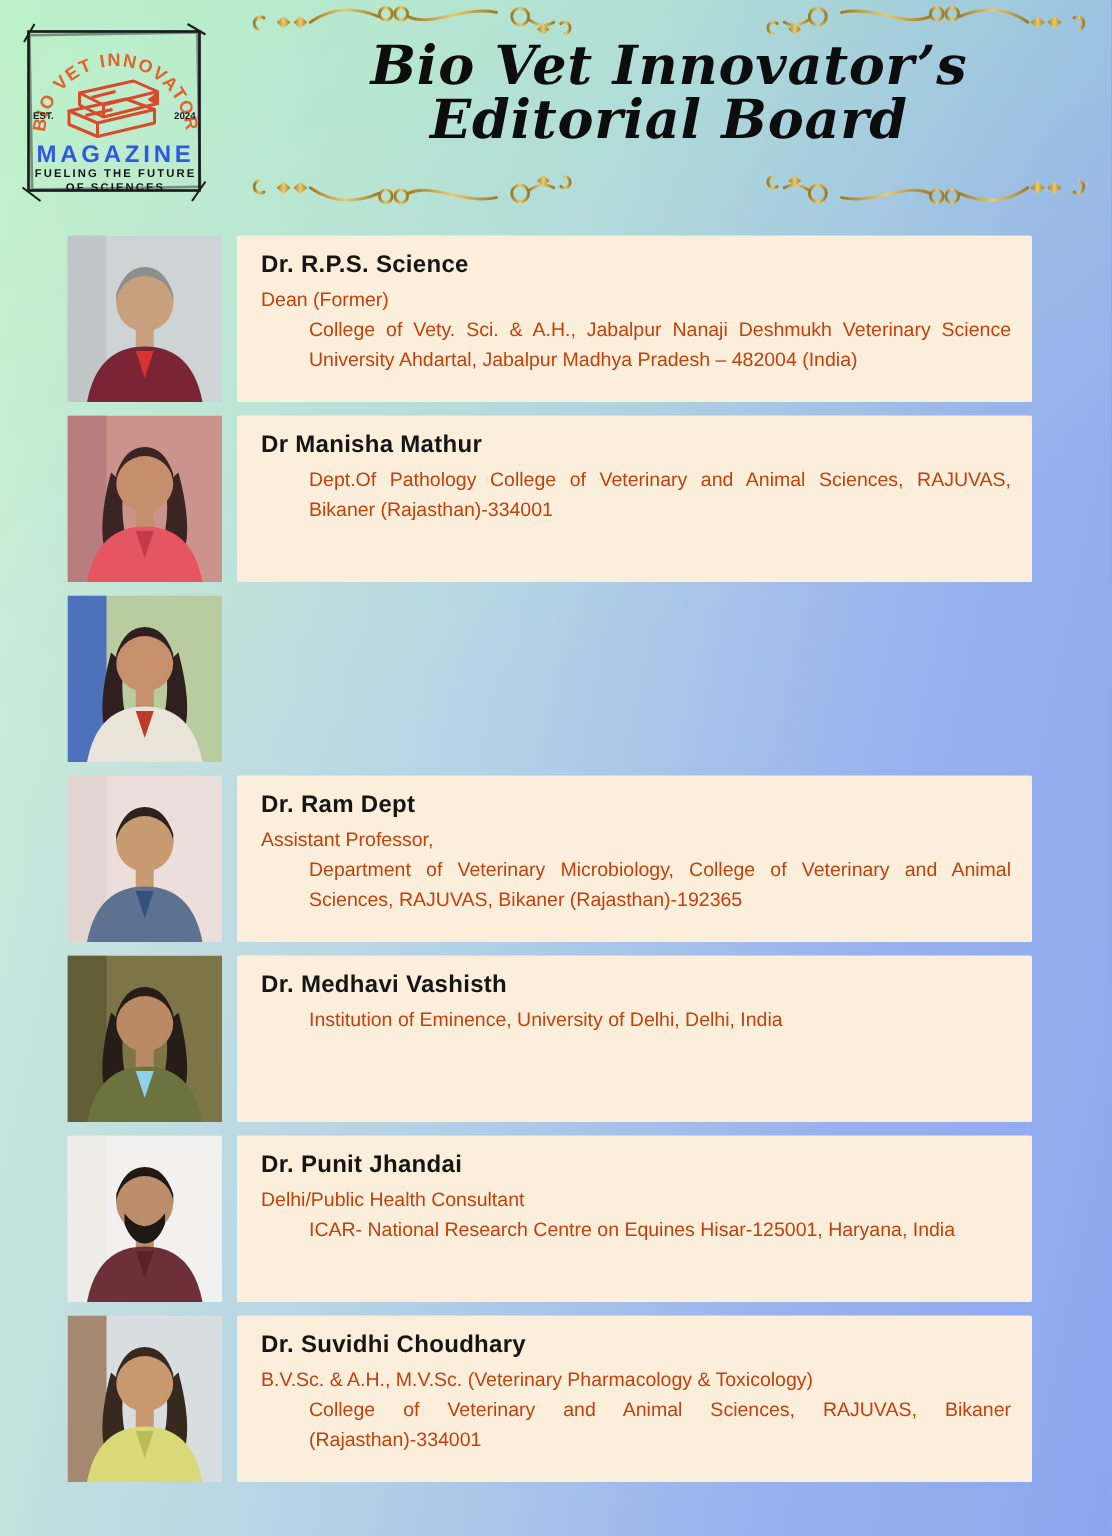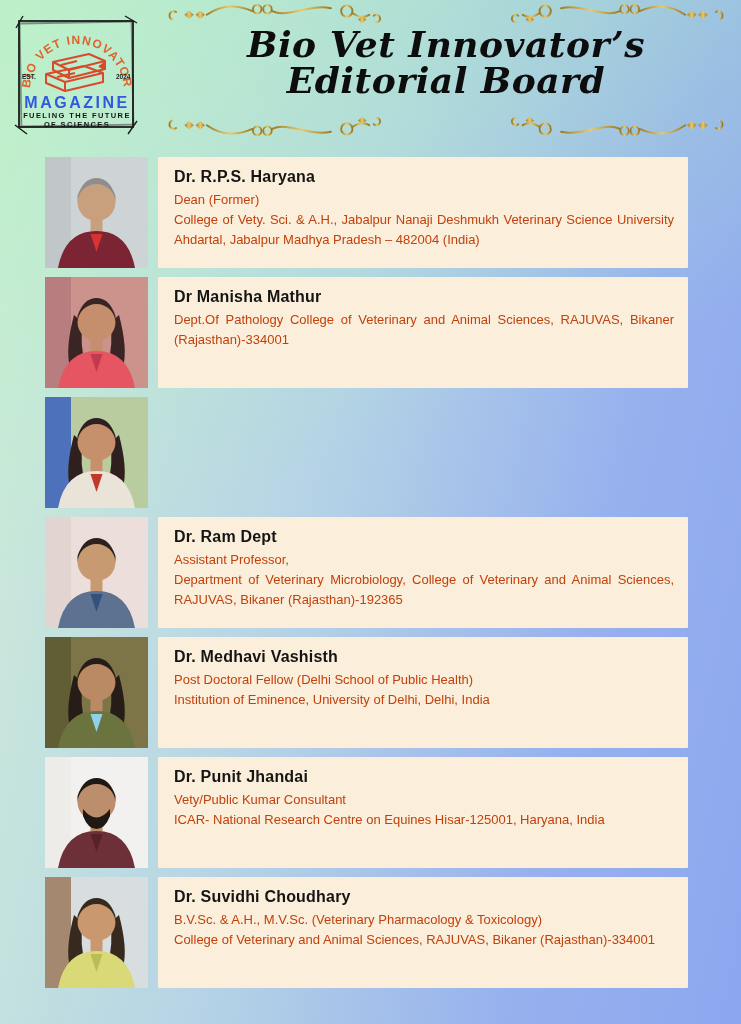--- a/index.html
+++ b/index.html
@@ -32,21 +32,21 @@
   
   .members { position:absolute; left:45px; top:157px; width:643px; }
   .member-row { display:flex; gap:10px; margin-bottom:9px; align-items:stretch; }
   .avatar { width:103px; height:111px; flex:0 0 103px; display:block; }
   .card {
     flex:1; background:#fbeeda; min-height:111px;
     padding:11px 14px 9px 16px; border-radius:1px;
   }
   .member-name { font-size:16px; font-weight:700; color:#151515; letter-spacing:0.2px; margin-bottom:4px; }
   .member-role, .member-affil { font-size:13px; line-height:1.54; color:#c2410c; }
-  .member-affil { text-align:justify; }
+  .member-affil { text-align:justify;margin-left:32px; }
 </style>
 </head>
 <body>
 
 <div class="page">
 
   <svg class="logo" viewBox="0 0 128 124">
     <defs>
       <path id="arcPath" d="M17 78 A47 47 0 1 1 111 78" fill="none"></path>
       <linearGradient id="goldgrad" x1="0" y1="0" x2="1" y2="0">
@@ -165,21 +165,21 @@
       <path d="M29 38 q-9 34 -4 52 l16 0 q-7 -24 -3 -44 z" fill="#8e8e8e" opacity="0"></path>
       <path d="M74 38 q9 34 4 52 l-16 0 q7 -24 3 -44 z" fill="#8e8e8e" opacity="0"></path>
       <rect x="45.5" y="58" width="12" height="18" fill="#c9a07e"></rect>
       <path d="M13 111 q7 -37 38.5 -37 q31.5 0 38.5 37 z" fill="#7b2433"></path>
       <polygon points="45.5,77 57.5,77 51.5,95" fill="#d63333"></polygon>
       <circle cx="51.5" cy="45" r="19" fill="#c9a07e"></circle>
       <path d="M32.5 46 a19 19 0 0 1 38 0 l0 -7 q-6 -18 -19 -18 q-13 0 -19 18 z" fill="#8e8e8e"></path>
       <path d="M38 52 q13.5 17 27 0 l0 7 q-5 13 -13.5 13 q-8.5 0 -13.5 -13 z" fill="#8e8e8e" opacity="0"></path>
     </svg>
     <div class="card">
-      <h2 class="member-name">Dr. R.P.S. Haryana</h2>
+      <h2 class="member-name">Dr. R.P.S. Science</h2>
       <p class="member-role">Dean (Former)</p>
       <p class="member-affil">College of Vety. Sci. &amp; A.H., Jabalpur Nanaji Deshmukh Veterinary Science University Ahdartal, Jabalpur Madhya Pradesh – 482004 (India)</p>
     </div>
   </div>
 
   <div class="member-row">
     <svg class="avatar" viewBox="0 0 103 111" preserveAspectRatio="none">
       <rect width="103" height="111" fill="#cb938c"></rect>
       <rect width="26" height="111" opacity="0.85" fill="#b5797c"></rect>
       <path d="M29 38 q-9 34 -4 52 l16 0 q-7 -24 -3 -44 z" fill="#3a2524" opacity="1"></path>
@@ -240,41 +240,40 @@
       <path d="M74 38 q9 34 4 52 l-16 0 q7 -24 3 -44 z" fill="#271d18" opacity="1"></path>
       <rect x="45.5" y="58" width="12" height="18" fill="#b98a63"></rect>
       <path d="M13 111 q7 -37 38.5 -37 q31.5 0 38.5 37 z" fill="#6b743f"></path>
       <polygon points="45.5,77 57.5,77 51.5,95" fill="#8fd0ea"></polygon>
       <circle cx="51.5" cy="45" r="19" fill="#b98a63"></circle>
       <path d="M32.5 46 a19 19 0 0 1 38 0 l0 -7 q-6 -18 -19 -18 q-13 0 -19 18 z" fill="#271d18"></path>
       <path d="M38 52 q13.5 17 27 0 l0 7 q-5 13 -13.5 13 q-8.5 0 -13.5 -13 z" fill="#271d18" opacity="0"></path>
     </svg>
     <div class="card">
       <h2 class="member-name">Dr. Medhavi Vashisth</h2>
-      <p class="member-role">Post Doctoral Fellow (Delhi School of Public Health)</p>
       <p class="member-affil">Institution of Eminence, University of Delhi, Delhi, India</p>
     </div>
   </div>
 
   <div class="member-row">
     <svg class="avatar" viewBox="0 0 103 111" preserveAspectRatio="none">
       <rect width="103" height="111" fill="#f2f1ef"></rect>
       <rect width="26" height="111" opacity="0.85" fill="#ecebe8"></rect>
       <path d="M29 38 q-9 34 -4 52 l16 0 q-7 -24 -3 -44 z" fill="#1f1813" opacity="0"></path>
       <path d="M74 38 q9 34 4 52 l-16 0 q7 -24 3 -44 z" fill="#1f1813" opacity="0"></path>
       <rect x="45.5" y="58" width="12" height="18" fill="#bd8e6c"></rect>
       <path d="M13 111 q7 -37 38.5 -37 q31.5 0 38.5 37 z" fill="#6e3038"></path>
       <polygon points="45.5,77 57.5,77 51.5,95" fill="#572228"></polygon>
       <circle cx="51.5" cy="45" r="19" fill="#bd8e6c"></circle>
       <path d="M32.5 46 a19 19 0 0 1 38 0 l0 -7 q-6 -18 -19 -18 q-13 0 -19 18 z" fill="#1f1813"></path>
       <path d="M38 52 q13.5 17 27 0 l0 7 q-5 13 -13.5 13 q-8.5 0 -13.5 -13 z" fill="#1f1813" opacity="1"></path>
     </svg>
     <div class="card">
       <h2 class="member-name">Dr. Punit Jhandai</h2>
-      <p class="member-role">Vety/Public Kumar Consultant</p>
+      <p class="member-role">Delhi/Public Health Consultant</p>
       <p class="member-affil">ICAR- National Research Centre on Equines Hisar-125001, Haryana, India</p>
     </div>
   </div>
 
   <div class="member-row">
     <svg class="avatar" viewBox="0 0 103 111" preserveAspectRatio="none">
       <rect width="103" height="111" fill="#d8dde0"></rect>
       <rect width="26" height="111" opacity="0.85" fill="#9b7a5c"></rect>
       <path d="M29 38 q-9 34 -4 52 l16 0 q-7 -24 -3 -44 z" fill="#38291f" opacity="1"></path>
       <path d="M74 38 q9 34 4 52 l-16 0 q7 -24 3 -44 z" fill="#38291f" opacity="1"></path>

